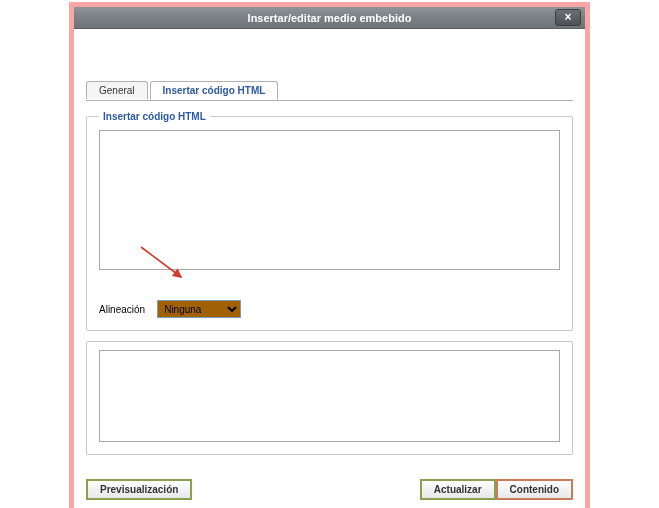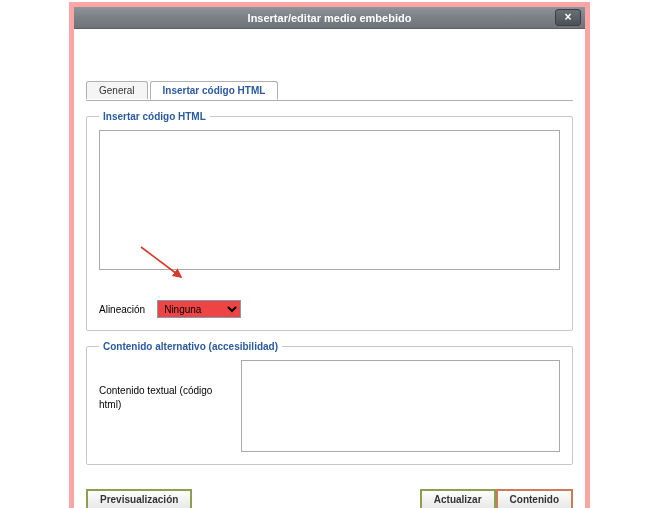--- a/index.html
+++ b/index.html
@@ -108,21 +108,21 @@
   .align-row {
     margin-top: 28px;
     display: flex;
     align-items: center;
     gap: 12px;
     font-size: 10px;
   }
   .align-row select {
     font-size: 10px;
     border: 1px solid #7e9db9;
-    background: #ef4444;
+    background: #a16207;
     padding: 1px 2px;
     width: 84px;
     height: 18px;
   }
   .alt-row {
     display: flex;
     align-items: flex-start;
     gap: 12px;
   }
   .alt-label {
@@ -202,23 +202,21 @@
       </div>
       <div class="align-row">
         <span>Alineación</span>
         <select>
           <option>Ninguna</option>
         </select>
       </div>
     </fieldset>
 
     <fieldset>
-      <legend>Contenido alternativo (accesibilidad)</legend>
       <div class="alt-row">
-        <div class="alt-label">Contenido textual (código html)</div>
         <textarea class="alt-textarea" style=""></textarea>
       </div>
     </fieldset>
 
   </div>
 
   <div class="footer">
     <div>
       <button class="btn btn-green">Previsualización</button>
     </div>

